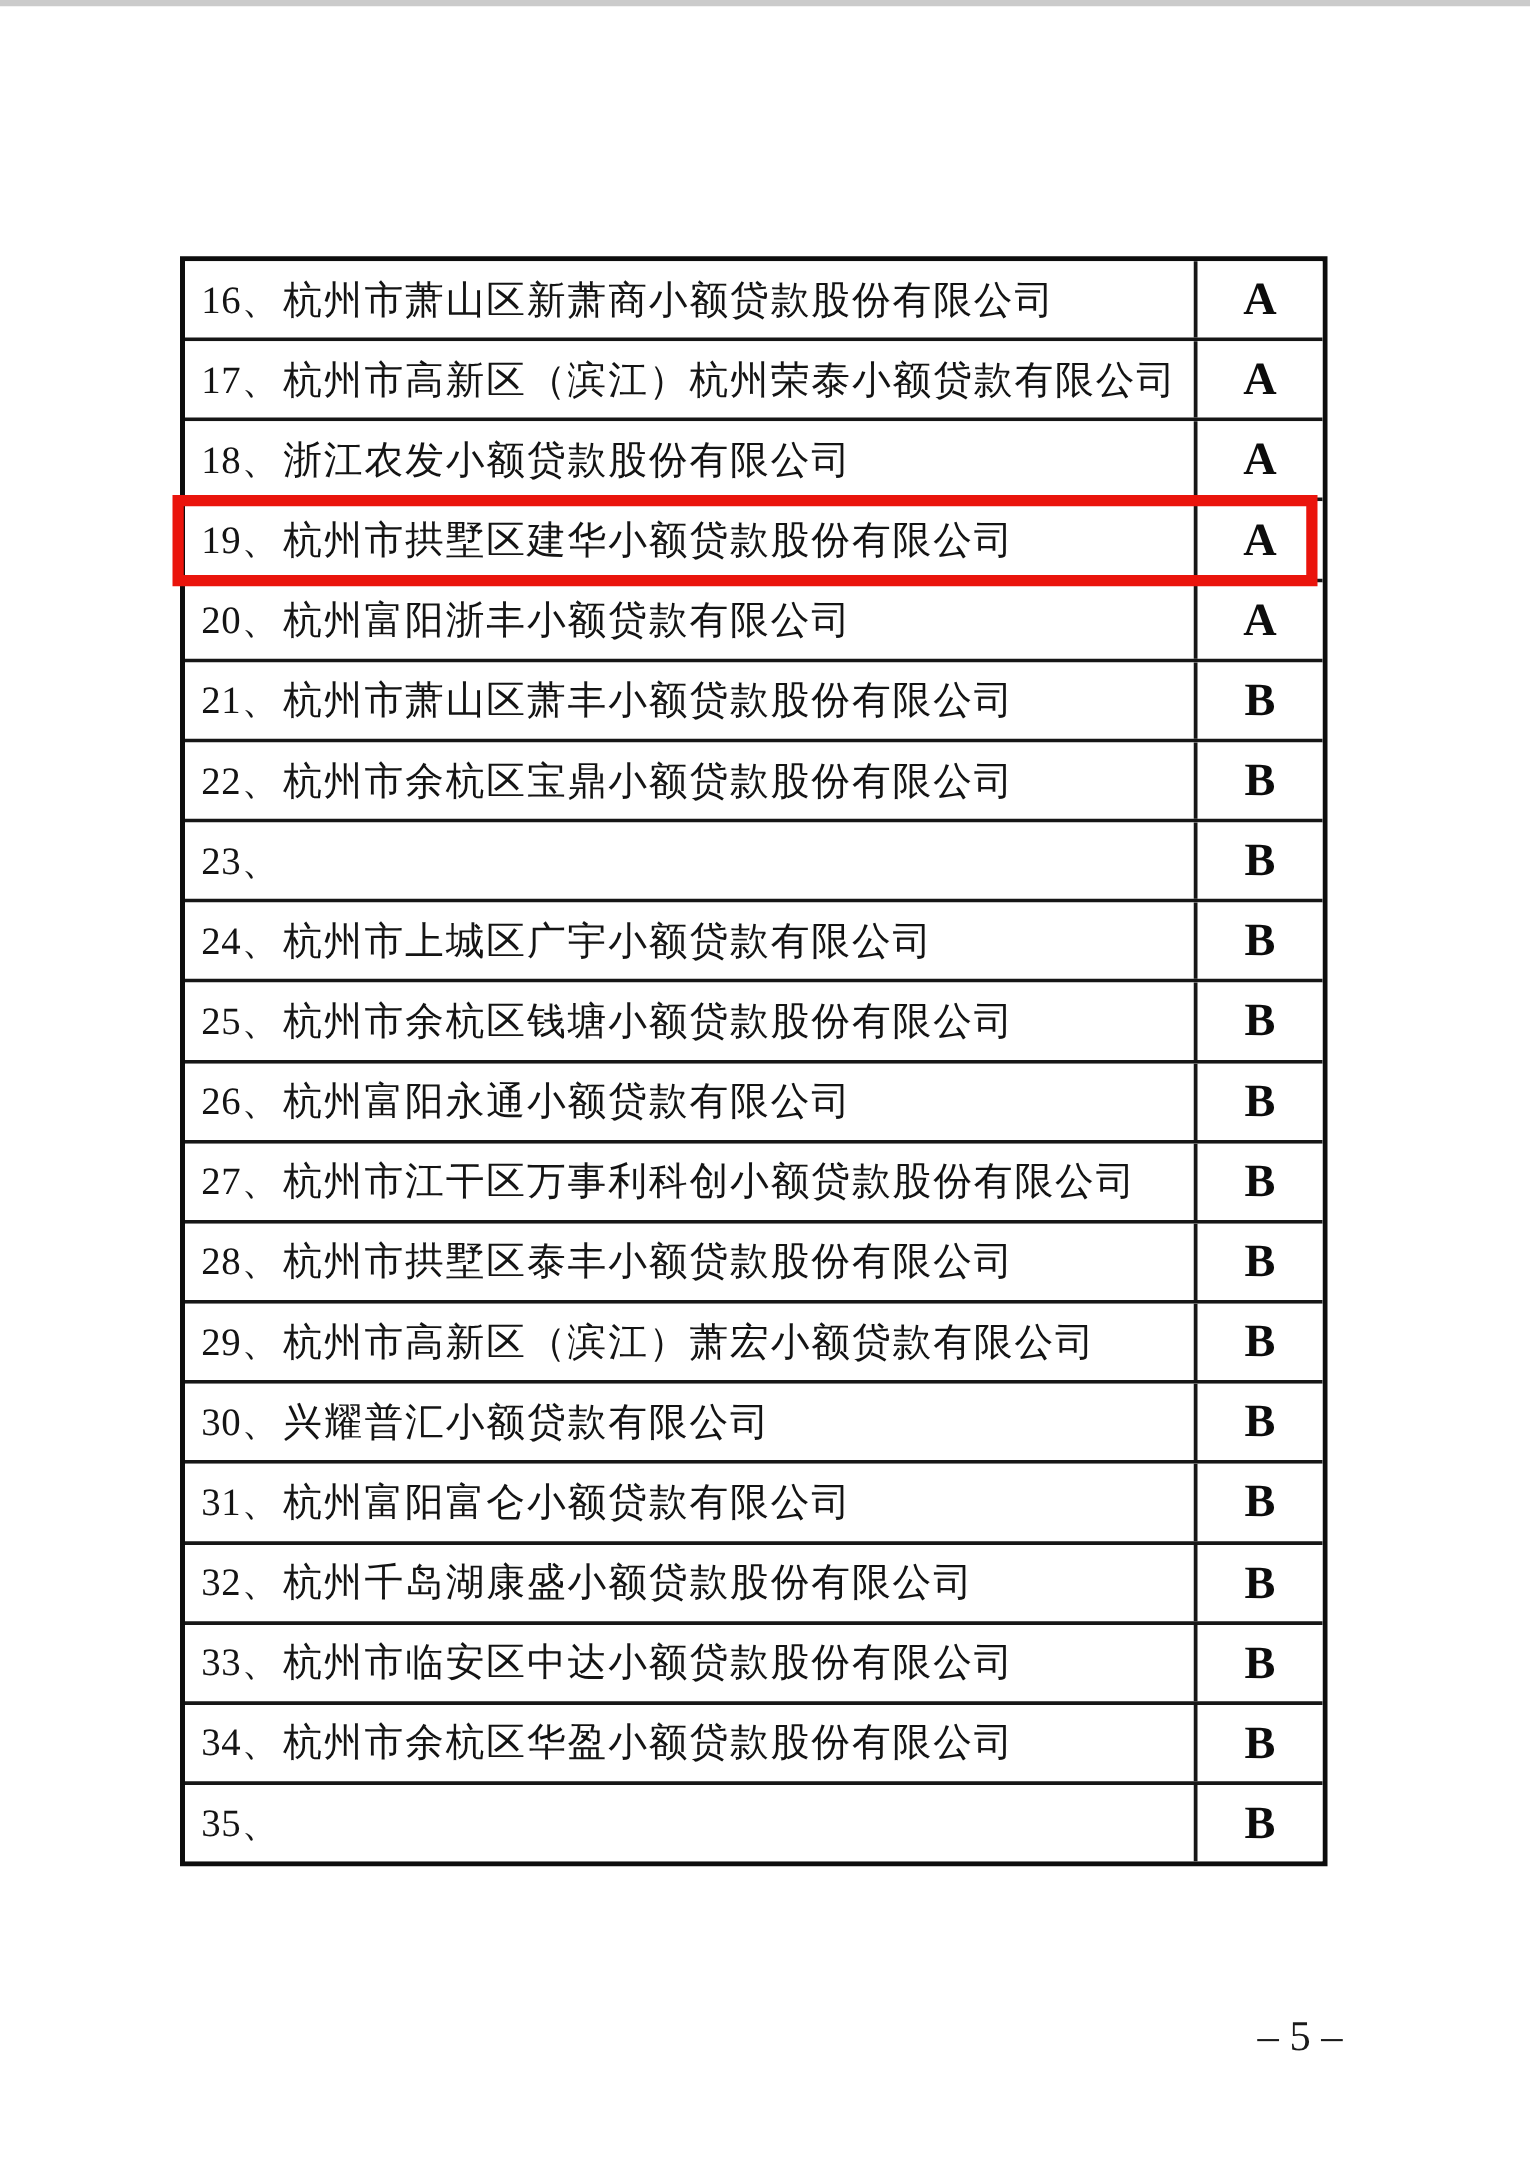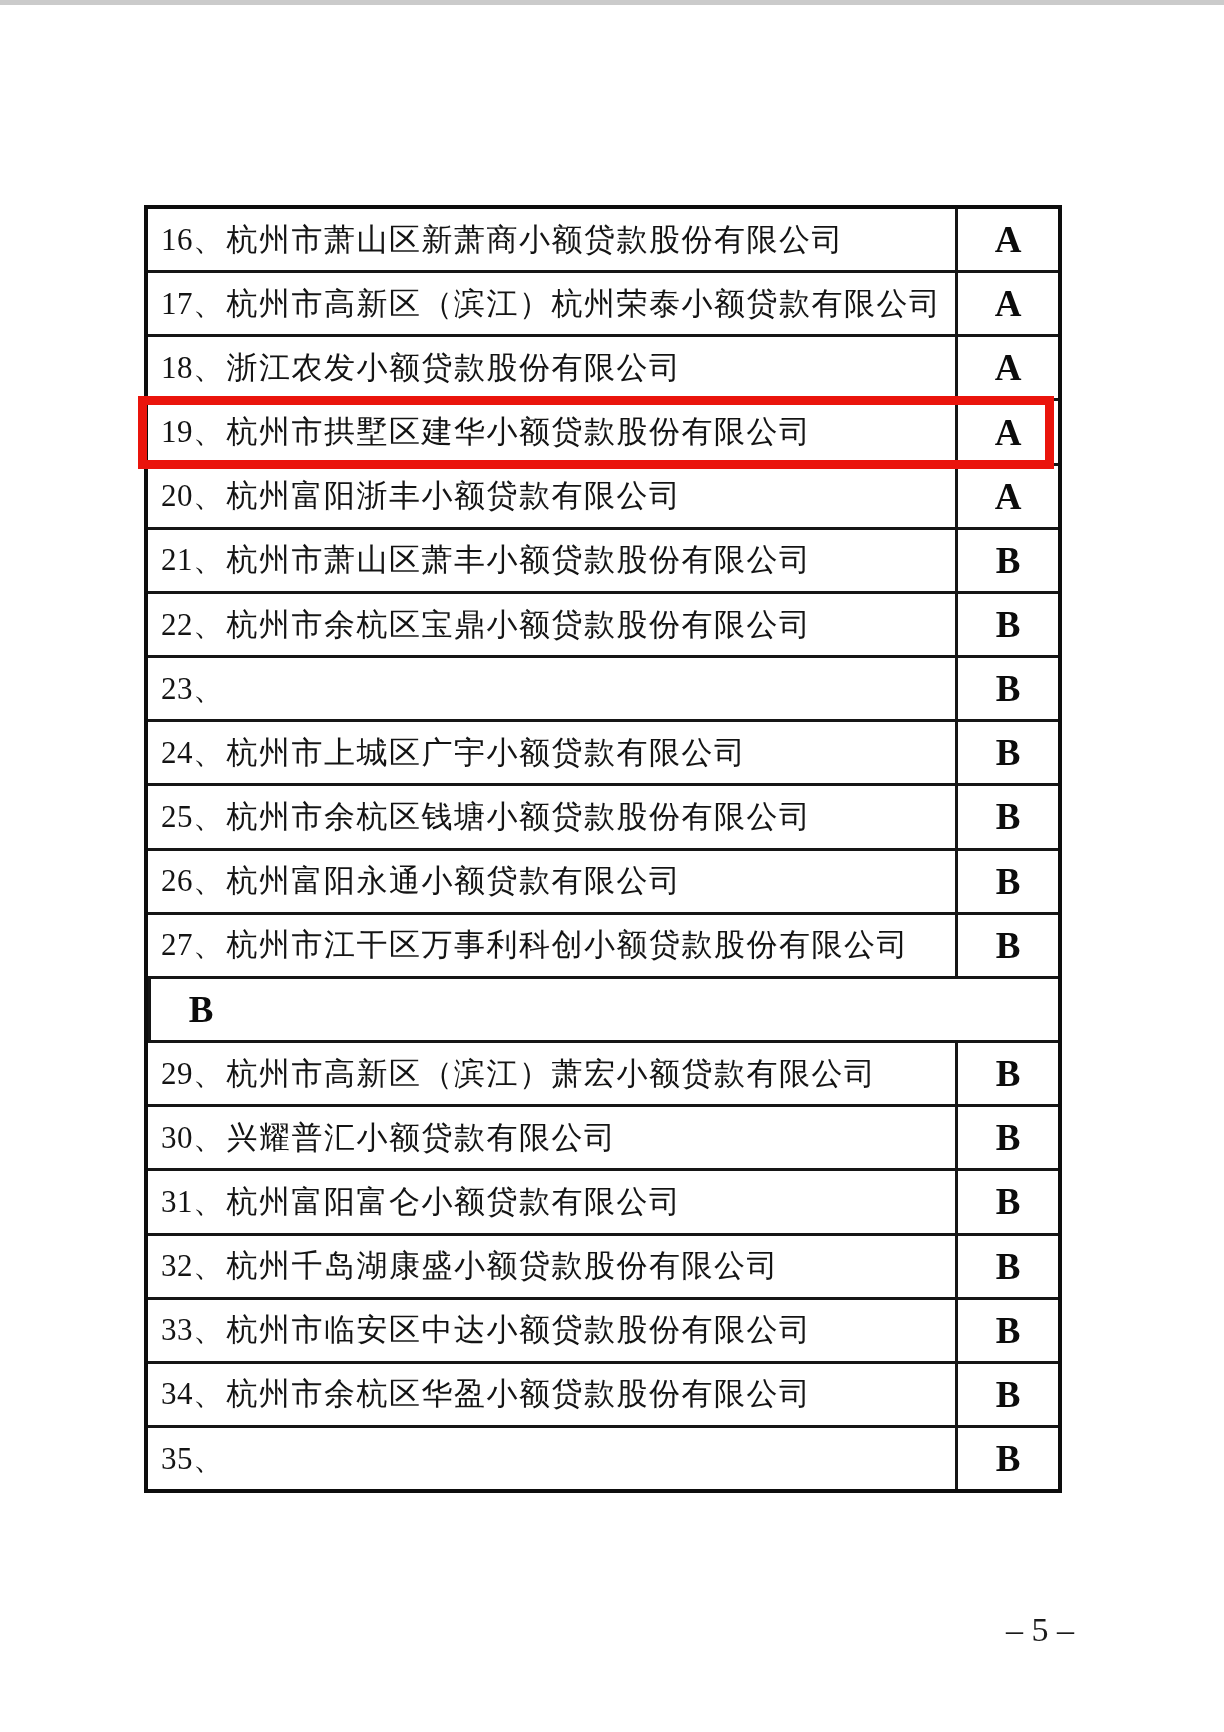--- a/index.html
+++ b/index.html
@@ -194,20 +194,24 @@
     <div class="row">
       <div class="company-cell">
         <span class="num">27、</span>
         <span class="cname">杭州市江干区万事利科创小额贷款股份有限公司</span>
       </div>
       <div class="rating-cell">
         <span>B</span>
       </div>
     </div>
     <div class="row">
+      <div class="company-cell">
+        <span class="num">28、</span>
+        <span class="cname">杭州市拱墅区泰丰小额贷款股份有限公司</span>
+      </div>
       <div class="rating-cell">
         <span>B</span>
       </div>
     </div>
     <div class="row">
       <div class="company-cell">
         <span class="num">29、</span>
         <span class="cname">杭州市高新区（滨江）萧宏小额贷款有限公司</span>
       </div>
       <div class="rating-cell">

